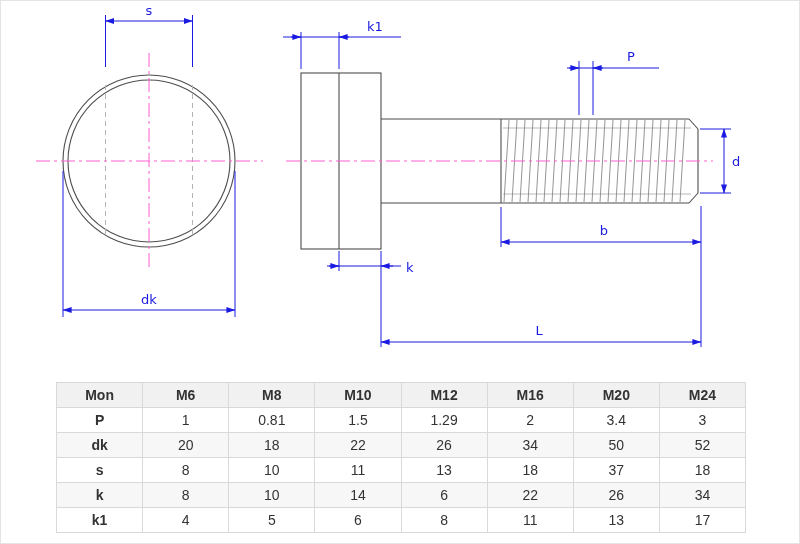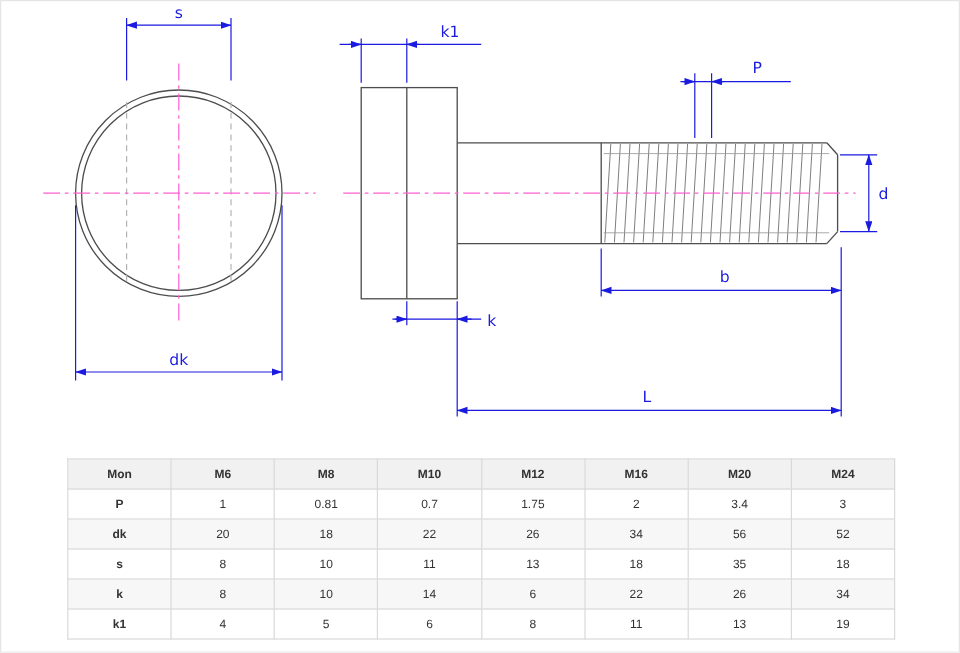--- a/index.html
+++ b/index.html
@@ -23,21 +23,21 @@
   .thin{stroke:#787878;stroke-width:0.8;fill:none;}
   .minor{stroke:#9a9a9a;stroke-width:0.7;fill:none;}
   .hidden-line{stroke:var(--hidden-color);stroke-width:1;stroke-dasharray:5 4;fill:none;}
   .center{stroke:var(--center-color);stroke-width:1;stroke-dasharray:14 4 3 4;fill:none;}
   .dim{stroke:var(--dim-color);stroke-width:1;fill:none;}
   .dimtext{fill:var(--dim-color);font-family:"DejaVu Sans", sans-serif;font-size:13px;}
   .arrow-head{fill:var(--dim-color);}
   table.spec{
     position:absolute;left:55px;top:381px;width:690px;
     border-collapse:collapse;table-layout:fixed;
-    font-family:"Liberation Sans", sans-serif;font-size:10px;color:var(--text-color);
+    font-family:"Liberation Sans", sans-serif;font-size:14px;color:var(--text-color);
   }
   table.spec th, table.spec td{
     border:1px solid var(--table-border);height:24px;text-align:center;
     vertical-align:middle;padding:0;
   }
   table.spec thead th{background:var(--table-header-bg);font-weight:bold;}
   table.spec tbody th{font-weight:bold;background:transparent;}
   table.spec tbody tr:nth-child(even){background:var(--table-stripe-bg);}
 </style>
 </head>
@@ -176,62 +176,62 @@
         <th>M16</th>
         <th>M20</th>
         <th>M24</th>
       </tr>
     </thead>
     <tbody>
       <tr>
         <th>P</th>
         <td>1</td>
         <td>0.81</td>
-        <td>0.7</td>
-        <td>1.75</td>
+        <td>1.5</td>
+        <td>1.29</td>
         <td>2</td>
         <td>3.4</td>
         <td>3</td>
       </tr>
       <tr>
         <th>dk</th>
         <td>20</td>
         <td>18</td>
         <td>22</td>
         <td>26</td>
         <td>34</td>
-        <td>56</td>
+        <td>50</td>
         <td>52</td>
       </tr>
       <tr>
         <th>s</th>
         <td>8</td>
         <td>10</td>
         <td>11</td>
         <td>13</td>
         <td>18</td>
-        <td>35</td>
+        <td>37</td>
         <td>18</td>
       </tr>
       <tr>
         <th>k</th>
         <td>8</td>
         <td>10</td>
         <td>14</td>
         <td>6</td>
         <td>22</td>
         <td>26</td>
         <td>34</td>
       </tr>
       <tr>
         <th>k1</th>
         <td>4</td>
         <td>5</td>
         <td>6</td>
         <td>8</td>
         <td>11</td>
         <td>13</td>
-        <td>19</td>
+        <td>17</td>
       </tr>
     </tbody>
   </table>
 
 </div>
 
 </body></html>

